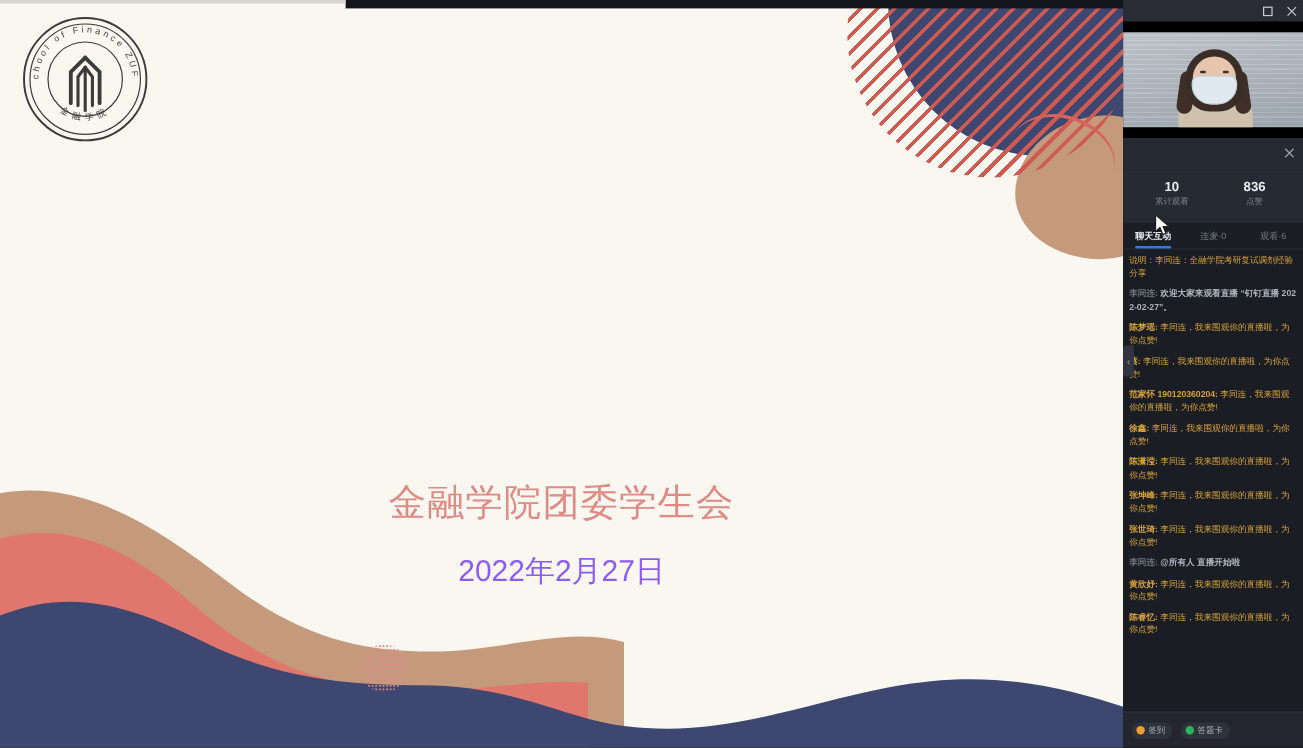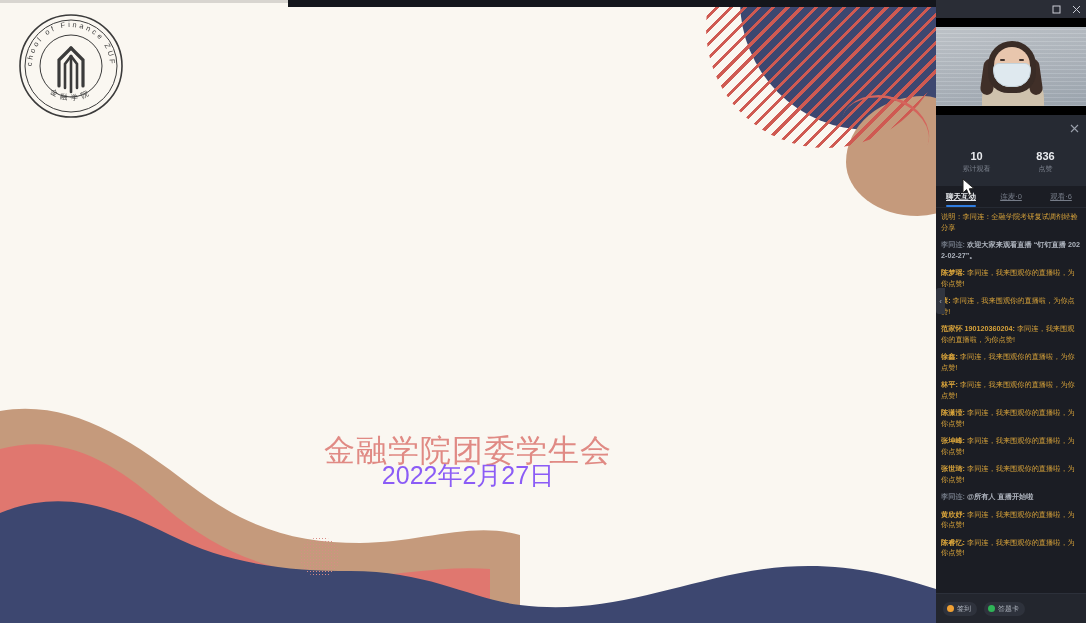--- a/index.html
+++ b/index.html
@@ -95,21 +95,21 @@
     text-align: center;
     color: #3d4770;
     font-family: "Liberation Sans", "DejaVu Sans", sans-serif;
     font-weight: 700;
     font-size: 94px;
     line-height: 1.18;
     letter-spacing: 2px;
   }
   .slide-title .l2 { display: block; }
   .slide-sub {
-    position: absolute; left: 0; top: 430px; width: 936px;
+    position: absolute; left: 0; top: 398px; width: 936px;
     text-align: center;
     color: #e08a84;
     font-size: 31px;
     font-weight: 500;
     letter-spacing: 1px;
   }
   .slide-date {
     position: absolute; left: 0; top: 459px; width: 936px;
     text-align: center;
     color: #8b5cf6;
@@ -208,21 +208,20 @@
   .tabs {
     flex: 0 0 22px;
     display: flex; align-items: stretch;
     background: #1b1d24;
     border-bottom: 1px solid #262a33;
   }
   .tab {
     flex: 1; display: flex; align-items: center; justify-content: center;
     font-size: 7.5px; color: #767c88;
     position: relative;
-    text-decoration: underline;
   }
   .tab.active { color: #e9ebef; font-weight: 600; }
   .tab.active::after {
     content: ""; position: absolute; bottom: 0; left: 50%;
     transform: translateX(-50%);
     width: 30px; height: 2px; background: #2f7de1; border-radius: 1px;
   }
 
   .chat-scroll {
     flex: 1 1 auto;
@@ -376,21 +375,20 @@
       <div class="tab">观看·6</div>
     </div>
 
     <div class="chat-scroll" id="chat-scroll">
         <div class="msg gold"><span class="nm"></span><span class="bd">说明：李同连：全融学院考研复试调剂经验分享</span></div>
         <div class="msg grey"><span class="nm">李同连:</span><span class="bd"> 欢迎大家来观看直播 “钉钉直播 2022-02-27”。</span></div>
         <div class="msg gold"><span class="nm">陈梦瑶:</span><span class="bd"> 李同连，我来围观你的直播啦，为你点赞!</span></div>
         <div class="msg gold"><span class="nm">蔡:</span><span class="bd"> 李同连，我来围观你的直播啦，为你点赞!</span></div>
         <div class="msg gold"><span class="nm">范家怀 190120360204:</span><span class="bd"> 李同连，我来围观你的直播啦，为你点赞!</span></div>
         <div class="msg gold"><span class="nm">徐鑫:</span><span class="bd"> 李同连，我来围观你的直播啦，为你点赞!</span></div>
-        <div class="msg gold"><span class="nm">林平:</span><span class="bd"> 李同连，我来围观你的直播啦，为你点赞!</span></div>
         <div class="msg gold"><span class="nm">陈潇滢:</span><span class="bd"> 李同连，我来围观你的直播啦，为你点赞!</span></div>
         <div class="msg gold"><span class="nm">张坤峰:</span><span class="bd"> 李同连，我来围观你的直播啦，为你点赞!</span></div>
         <div class="msg gold"><span class="nm">张世琦:</span><span class="bd"> 李同连，我来围观你的直播啦，为你点赞!</span></div>
         <div class="msg grey"><span class="nm">李同连:</span><span class="bd"> @所有人 直播开始啦</span></div>
         <div class="msg gold"><span class="nm">黄欣妤:</span><span class="bd"> 李同连，我来围观你的直播啦，为你点赞!</span></div>
         <div class="msg gold"><span class="nm">陈睿忆:</span><span class="bd"> 李同连，我来围观你的直播啦，为你点赞!</span></div>
       </div>
 
     <div class="chat-bottom">
       <div class="pill">

